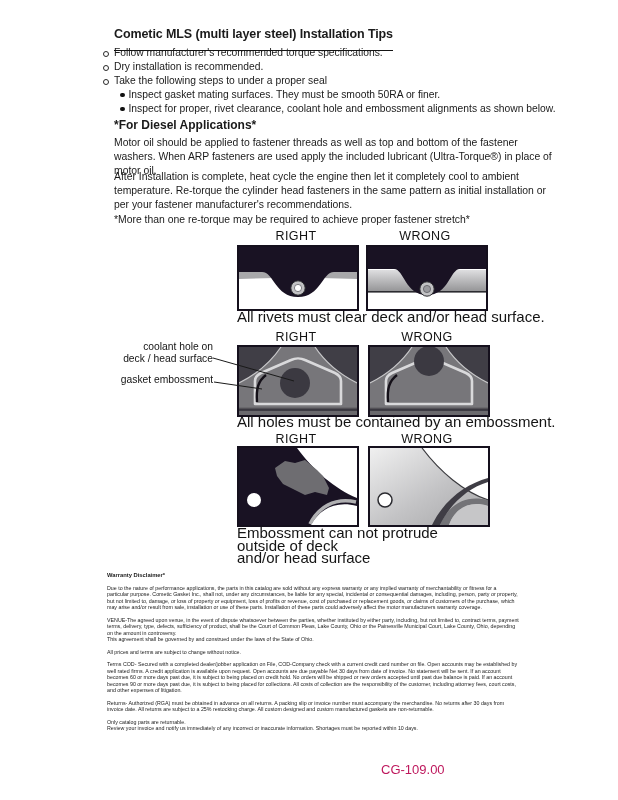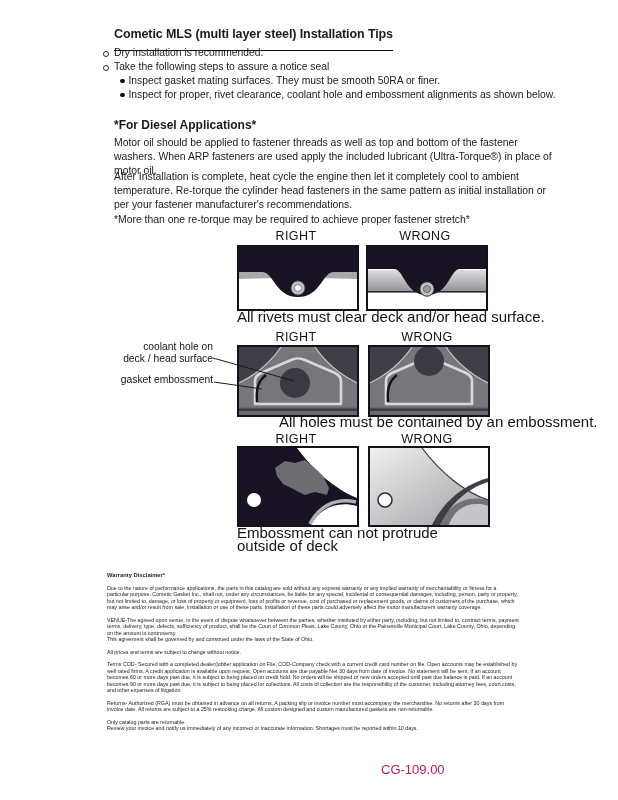--- a/index.html
+++ b/index.html
@@ -43,25 +43,29 @@
 </head>
 <body>
 
 <div class="abs" style="left:114px;top:24px;">
   <span class="title">Cometic MLS (multi layer steel) Installation Tips</span>
 </div>
 
 <div class="abs bullets" style="left:103px;top:46px;">
   <div class="b-row">
     <span class="b-circle"></span>
-    <span>Dry installation is recommended.</span>
+    <span>Follow manufacturer's recommended torque specifications.</span>
   </div>
   <div class="b-row">
     <span class="b-circle"></span>
-    <span>Take the following steps to assure a notice seal</span>
+    <span>Dry installation is recommended.</span>
+  </div>
+  <div class="b-row">
+    <span class="b-circle"></span>
+    <span>Take the following steps to under a proper seal</span>
   </div>
   <div class="b-row sub">
     <span class="b-dot"></span>
     <span>Inspect gasket mating surfaces.  They must be smooth 50RA or finer.</span>
   </div>
   <div class="b-row sub">
     <span class="b-dot"></span>
     <span>Inspect for proper, rivet clearance, coolant hole and embossment alignments as shown below.</span>
   </div>
 </div>
@@ -141,21 +145,21 @@
     <path d="M18,55 C17,42 19,34 27,28" fill="none" stroke="#141018" stroke-width="2.4"></path>
     <circle cx="59" cy="14" r="15" fill="#3b3941"></circle>
   </svg>
 </div>
 
 <svg class="abs" style="left:205px;top:350px;pointer-events:none;" width="105" height="45">
   <line x1="8" y1="8" x2="89" y2="31" stroke="#1a1a1a" stroke-width="1"></line>
   <line x1="9" y1="32" x2="57" y2="39" stroke="#1a1a1a" stroke-width="1"></line>
 </svg>
 
-<div class="abs caption" style="left:237px;top:416px;margin-left:42px;">All holes must be contained by an embossment.</div>
+<div class="abs caption" style="left:237px;top:416px;">All holes must be contained by an embossment.</div>
 
 <div class="abs dlabel" style="left:237px;top:432px;">RIGHT</div>
 <div class="abs dlabel" style="left:368px;top:432px;">WRONG</div>
 
 <div class="abs dbox" style="left:237px;top:446px;height:77px;">
   <svg width="118" height="77" viewBox="0 0 118 77">
     <rect x="0" y="0" width="118" height="77" fill="#ffffff"></rect>
     <path d="M0,0 H58 C74,22 96,41 118,50 V58 C96,52 80,62 72,77 H0 Z" fill="#191223"></path>
     <path d="M117,54 C95,49 79,60 71,76" fill="none" stroke="#b0b0b2" stroke-width="3.5"></path>
     <path d="M36,20 L46,13 L56,15 L66,12 L78,22 L84,28 L90,40 L88,47 L76,44 L66,47 L54,41 L44,36 L38,28 Z" fill="#6e6d71"></path>
@@ -177,20 +181,21 @@
     <path d="M52,0 C70,24 94,44 118,52" fill="none" stroke="#3a3a3e" stroke-width="1.2"></path>
     <path d="M118,52 C94,46 78,58 70,77 L79,77 C85,60 100,52 118,58 Z" fill="#737377"></path>
     <path d="M118,58 C100,52 85,60 79,77 L118,77 Z" fill="#c6c6c8"></path>
     <path d="M62,77 C74,52 96,36 118,30 L118,34 C98,40 80,56 70,77 Z" fill="#3f3d45"></path>
     <circle cx="15" cy="52" r="7" fill="#ffffff" stroke="#2b2b30" stroke-width="1.5"></circle>
   </svg>
 </div>
 
 <div class="abs caption" style="left:237px;top:527px;width:250px;">
   <div>Embossment can not protrude outside of deck</div>
+  <div>and/or head surface</div>
 </div>
 
 <div class="abs warranty" style="left:107px;top:572px;">
   <div class="w-h">Warranty Disclaimer*</div>
   <p>Due to the nature of performance applications, the parts in this catalog are sold without any express warranty or any implied warranty of merchantability or fitness for a particular purpose.  Cometic Gasket Inc., shall not, under any circumstances, be liable for any special, incidental or consequential damages, including, person, party or property, but not limited to, damage, or loss of property or equipment, loss of profits or revenue, cost of purchased or replacement goods, or claims of customers of the purchase, which may arise and/or result from sale, installation or use of these parts.  Installation of these parts could adversely affect the motor manufacturers warranty coverage.</p>
   <p class="tight">VENUE-The agreed upon venue, in the event of dispute whatsoever between the parties, whether instituted by either party, including, but not limited to, contract terms, payment terms, delivery, type, defects, sufficiency of product, shall be the Court of Common Pleas, Lake County, Ohio or the Painesville Municipal Court, Lake County, Ohio, depending on the amount in controversy.</p>
   <p>This agreement shall be governed by and construed under the laws of the State of Ohio.</p>
   <p>All prices and terms are subject to change without notice.</p>
   <p>Terms COD- Secured with a completed dealer/jobber application on File, COD-Company check with a current credit card number on file.  Open accounts may be established by well rated firms.  A credit application is available upon request.  Open accounts are due payable Net 30 days from date of invoice.  No statement will be sent.  If an account becomes 60 or more days past due, it is subject to being placed on credit hold.  No orders will be shipped or new orders accepted until past due balance is paid.  If an account becomes 90 or more days past due, it is subject to being placed for collections.  All costs of collection are the responsibility of the customer, including attorney fees, court costs, and other expenses of litigation.</p>
   <p>Returns- Authorized (RGA) must be obtained in advance on all returns.  A packing slip or invoice number must accompany the merchandise.  No returns after 30 days from invoice date.  All returns are subject to a 25% restocking charge.  All custom designed and custom manufactured gaskets are non-returnable.</p>

